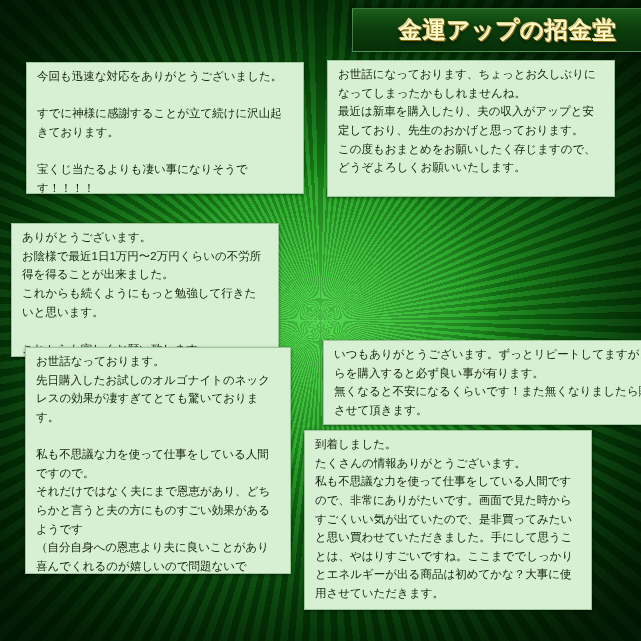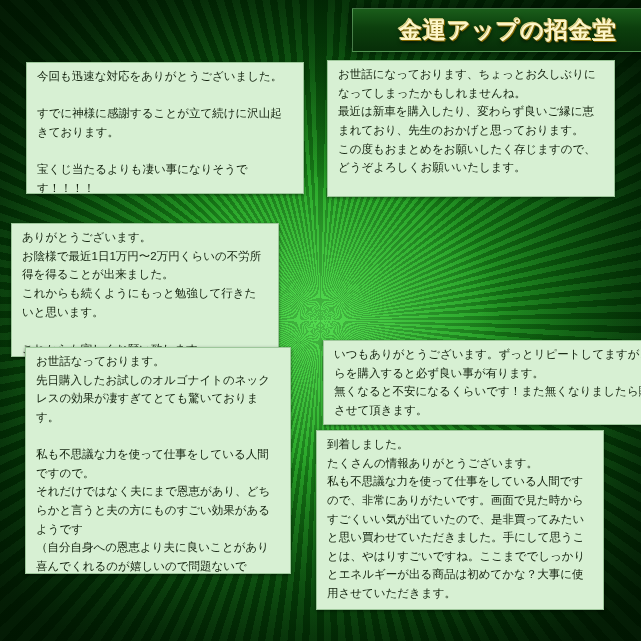--- a/index.html
+++ b/index.html
@@ -92,37 +92,37 @@
   <div class="card" style="left:26px; top:62px; width:278px; height:132px;">今回も迅速な対応をありがとうございました。
 
 すでに神様に感謝することが立て続けに沢山起きております。
 
 宝くじ当たるよりも凄い事になりそうです！！！！
 
 ありがとうございます。
 本当にありがとうございます！！！！！！！</div>
 
   <div class="card" style="left:327px; top:60px; width:288px; height:137px;">お世話になっております、ちょっとお久しぶりになってしまったかもしれませんね。
-最近は新車を購入したり、変わらず良いご縁に恵まれており、先生のおかげと思っております。
+最近は新車を購入したり、夫の収入がアップと安定しており、先生のおかげと思っております。
 この度もおまとめをお願いしたく存じますので、どうぞよろしくお願いいたします。</div>
 
   <div class="card" style="left:11px; top:203px; width:268px; height:134px;margin-top:20px;">ありがとうございます。
 お陰様で最近1日1万円〜2万円くらいの不労所得を得ることが出来ました。
 これからも続くようにもっと勉強して行きたいと思います。
 
 これからも宜しくお願い致します。</div>
 
 
   <div class="card" style="left:25px; top:347px; width:266px; height:227px;">お世話なっております。
 先日購入したお試しのオルゴナイトのネックレスの効果が凄すぎてとても驚いております。
 
 私も不思議な力を使って仕事をしている人間ですので。
 それだけではなく夫にまで恩恵があり、どちらかと言うと夫の方にものすごい効果があるようです
 （自分自身への恩恵より夫に良いことがあり喜んでくれるのが嬉しいので問題ないです）。</div>
 
   <div class="card" style="left:323px; top:340px; width:352px; height:85px;">いつもありがとうございます。ずっとリピートしてますがこちらを購入すると必ず良い事が有ります。
 無くなると不安になるくらいです！また無くなりましたら購入させて頂きます。</div>
 
-  <div class="card" style="left:316px; top:430px; width:288px; height:180px;">到着しました。
+  <div class="card" style="left:304px; top:430px; width:288px; height:180px;">到着しました。
 たくさんの情報ありがとうございます。
 私も不思議な力を使って仕事をしている人間ですので、非常にありがたいです。画面で見た時からすごくいい気が出ていたので、是非買ってみたいと思い買わせていただきました。手にして思うことは、やはりすごいですね。ここまででしっかりとエネルギーが出る商品は初めてかな？大事に使用させていただきます。</div>
 
 </div>
 
 </body></html>

